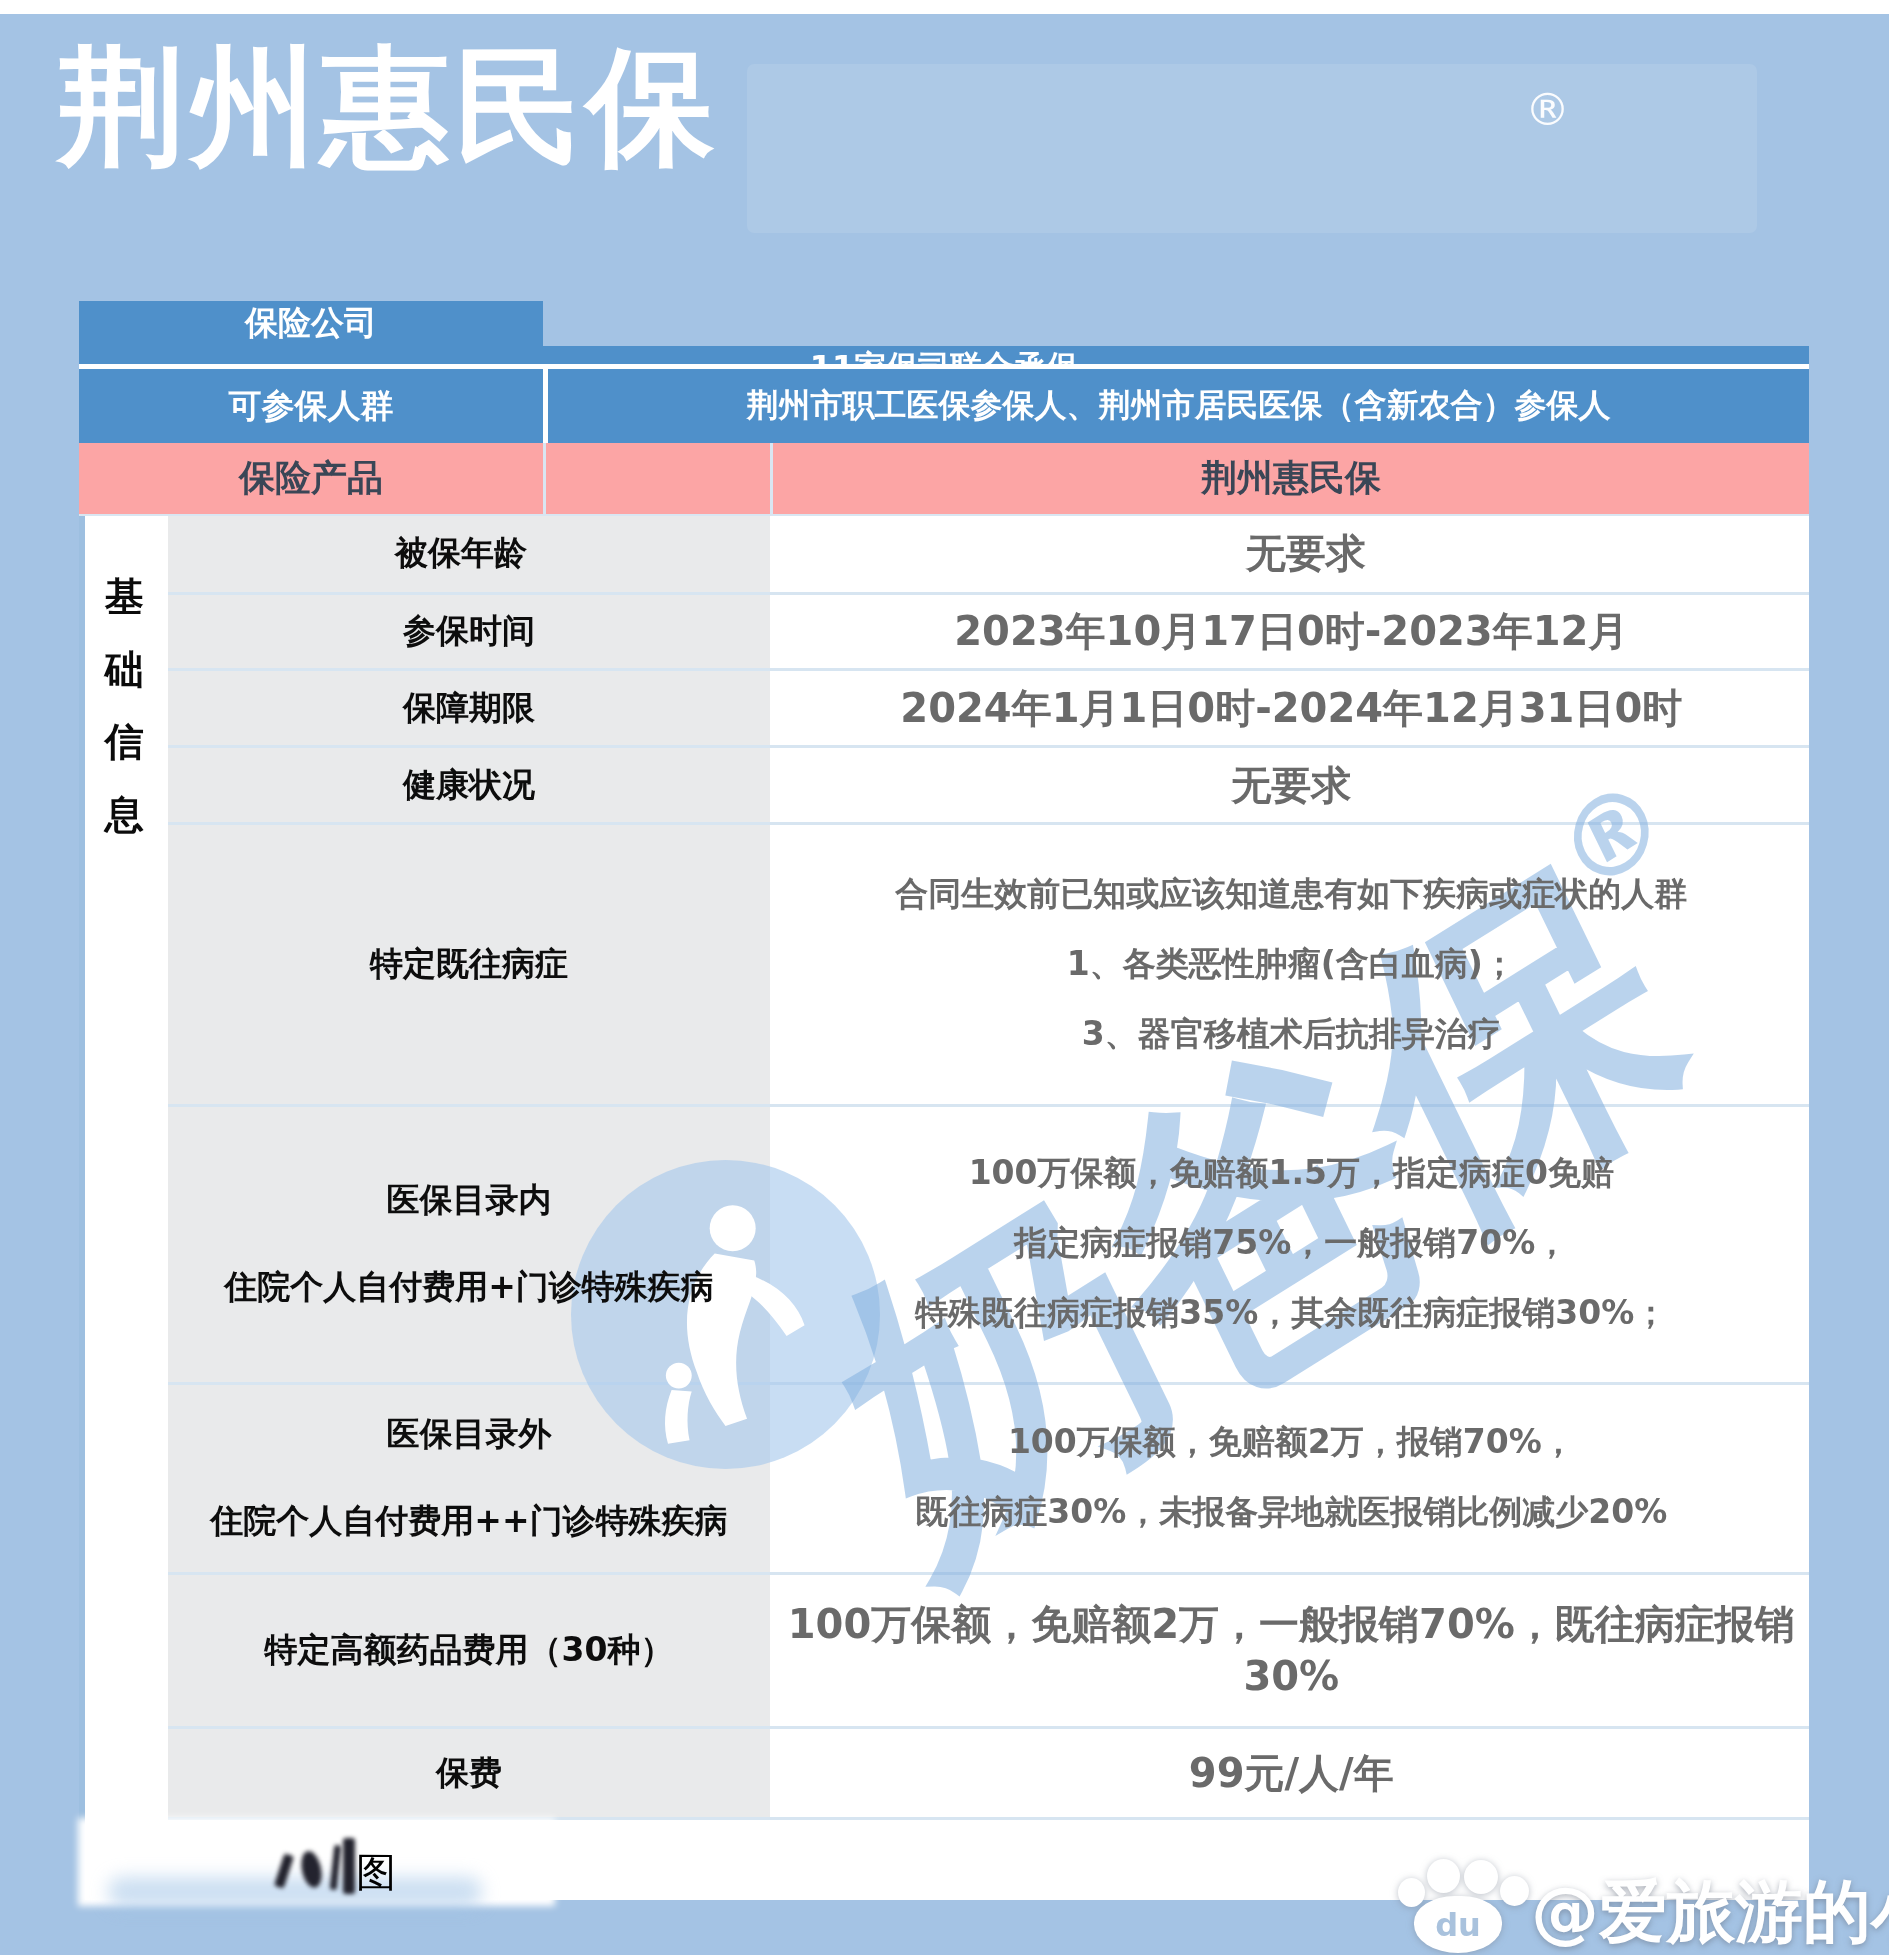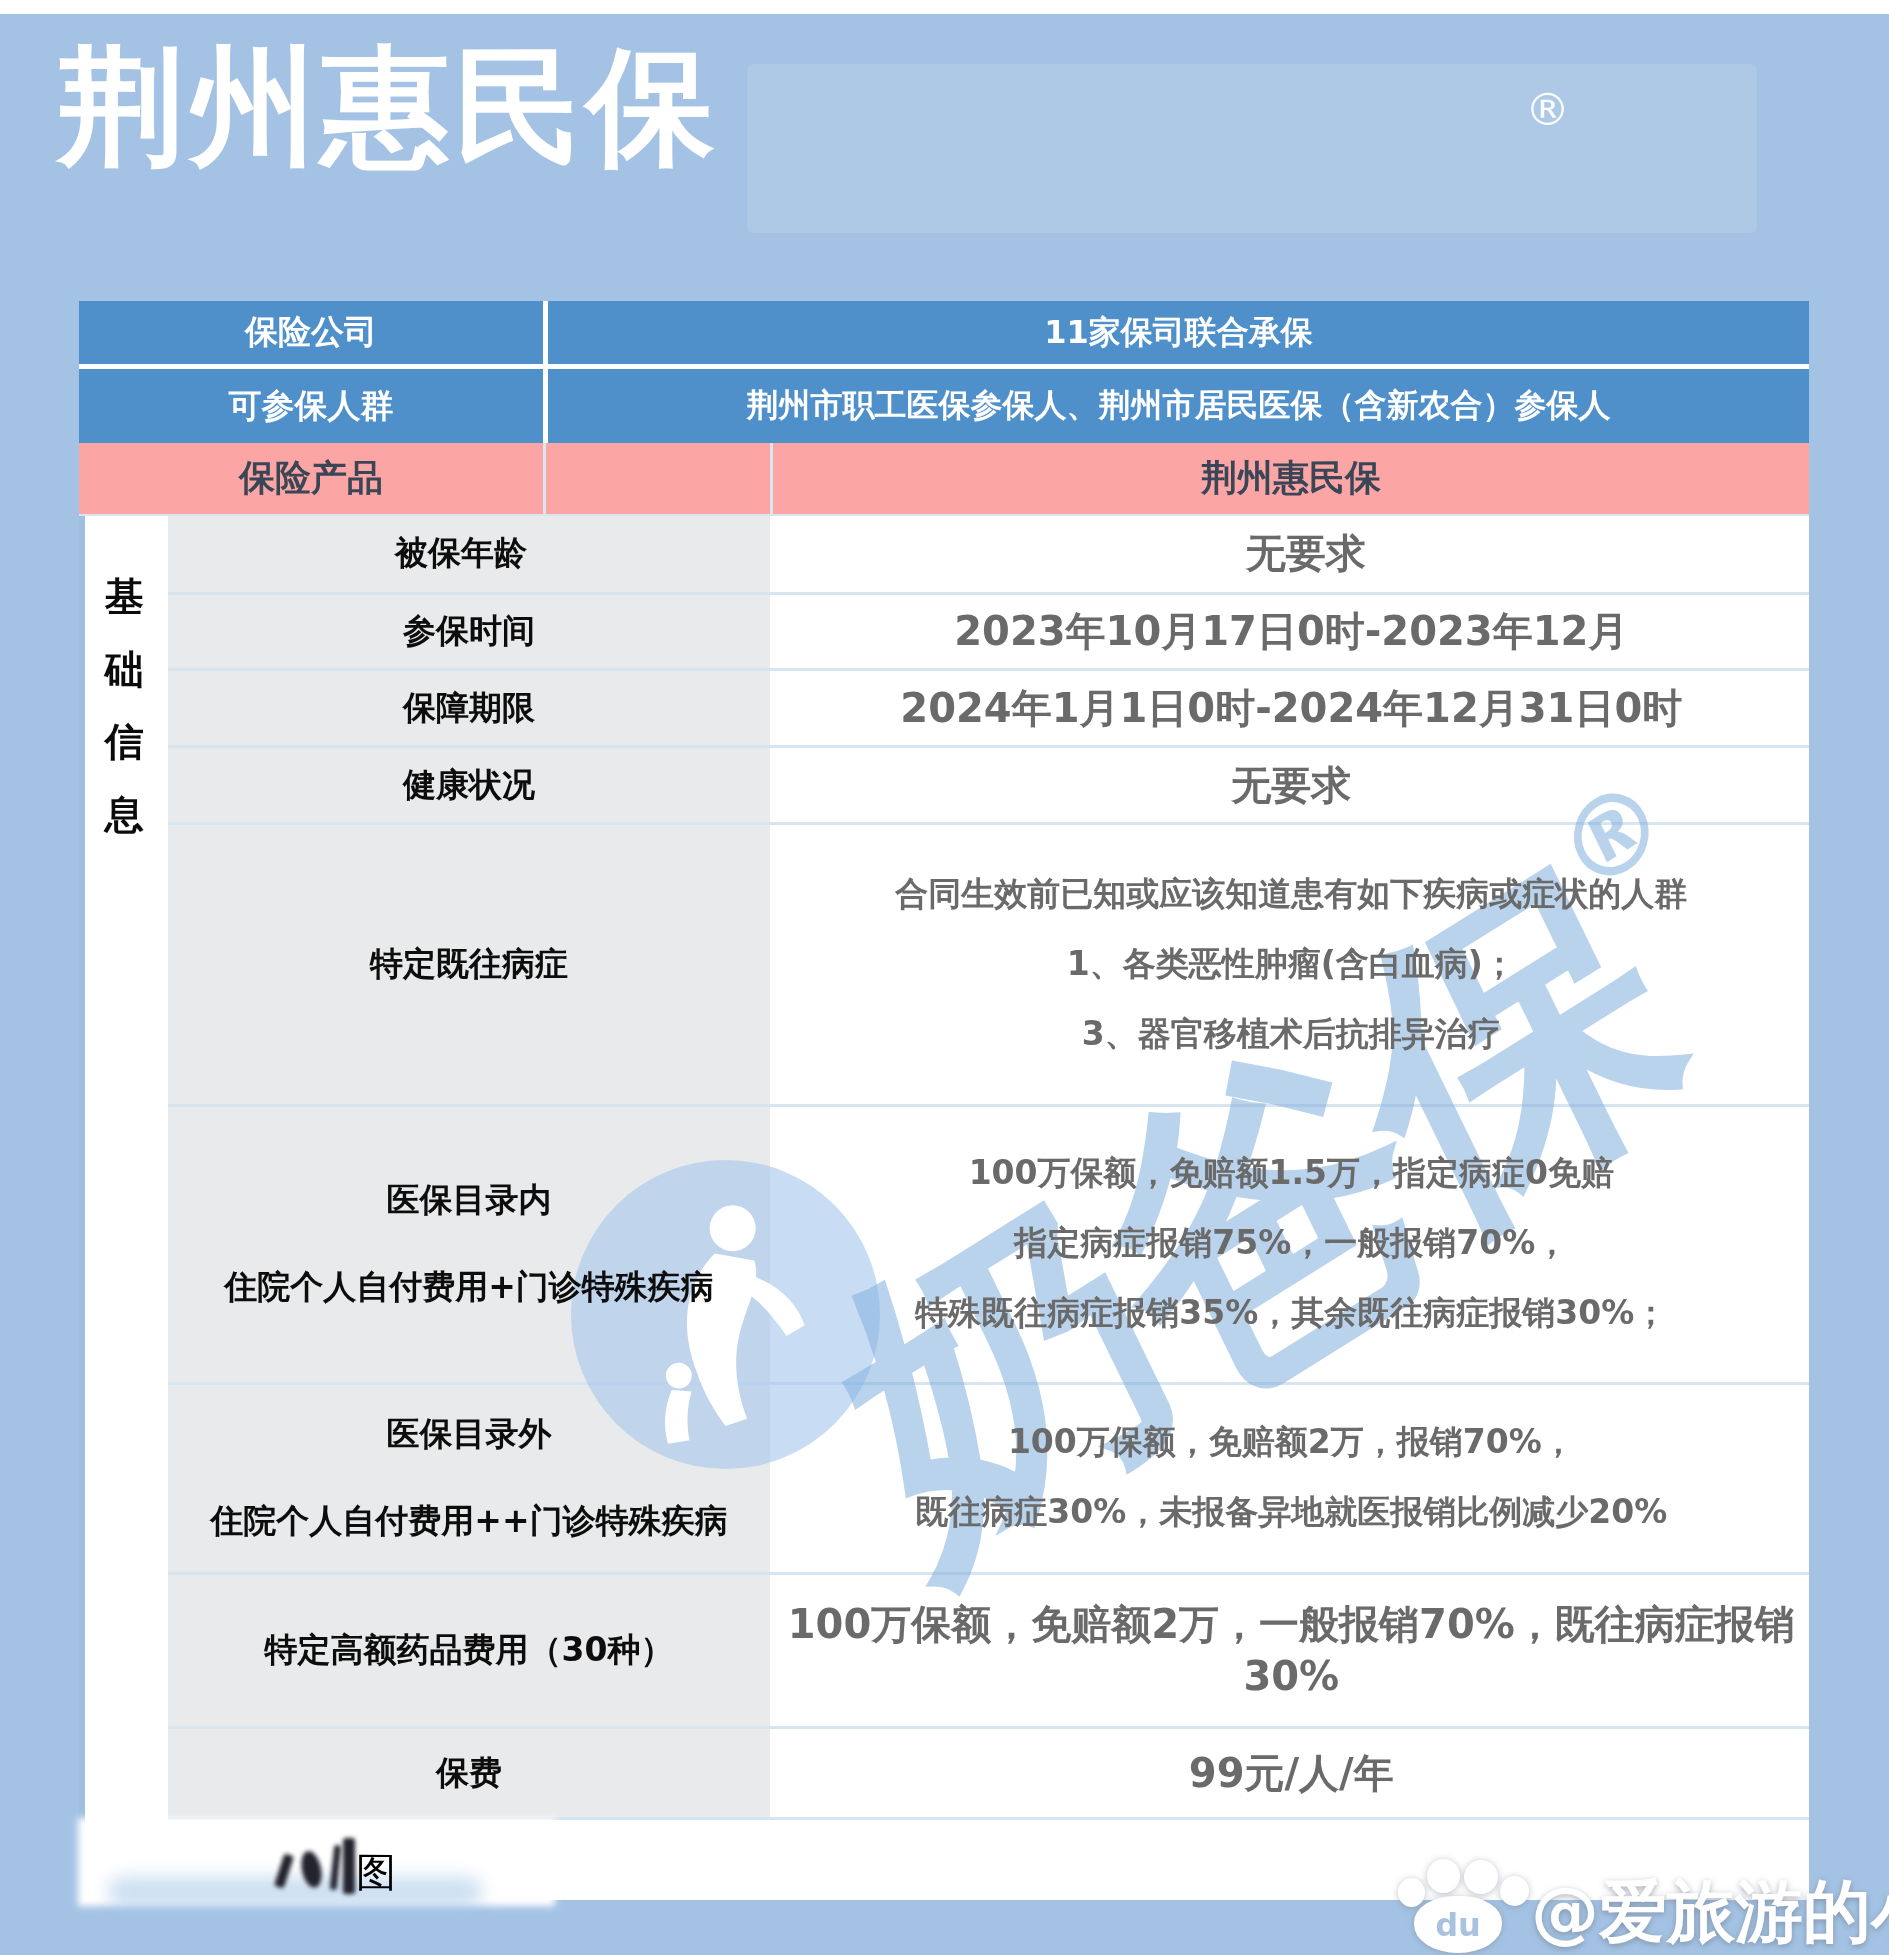--- a/index.html
+++ b/index.html
@@ -11,21 +11,21 @@
   }
   
   .faint-rect{position:absolute; left:747px; top:50px; width:1010px; height:169px;
     background:rgba(255,255,255,0.10); border-radius:7.2px;}
   .page-title{position:absolute; left:57px; top:16px; font-size:128px; font-weight:900;
     color:#ffffff; letter-spacing:4.3px; line-height:1.2; white-space:nowrap;}
   .top-reg{position:absolute; left:1525px; top:69px; font-size:45px; color:rgba(255,255,255,0.95); font-weight:400;}
   
   .table{position:absolute; left:79px; top:287px; width:1730px; height:1600px;}
   .hrow{position:absolute; left:0; width:1730px; display:flex; z-index:3;}
-  .hrow1{top:0; height:63px;}
+  .hrow1{top:0; height:63px;flex-direction:column;}
   .hrow2{top:68px; height:74px;}
   .hcell{background:#4f90ca; color:#fff; font-weight:700; display:flex; align-items:center; justify-content:center; text-align:center;}
   .hlabel{width:464px; font-size:33px;}
   .hdivider{width:5px; background:#ffffff;}
   .hvalue{flex:1; font-size:32px;}
   .hgap{position:absolute; left:0; top:63px; width:1730px; height:5px; background:#ffffff; z-index:3;}
   
   .prow{position:absolute; left:0; top:142px; width:1730px; height:71px; background:#fca5a5;
     border-bottom:2.9px solid #d9e6f2; z-index:3;}
   .prow .pl{position:absolute; left:0; top:0; width:464px; height:100%; display:flex; align-items:center; justify-content:center;

